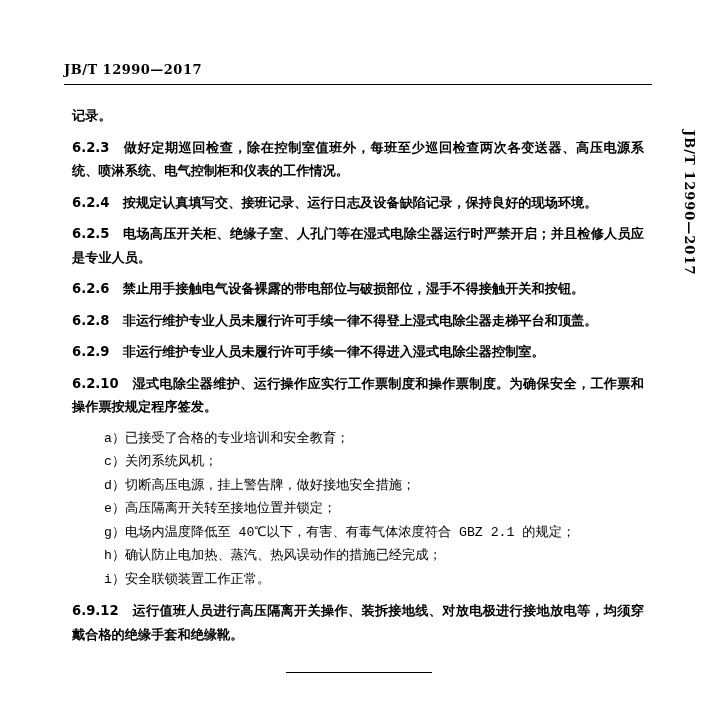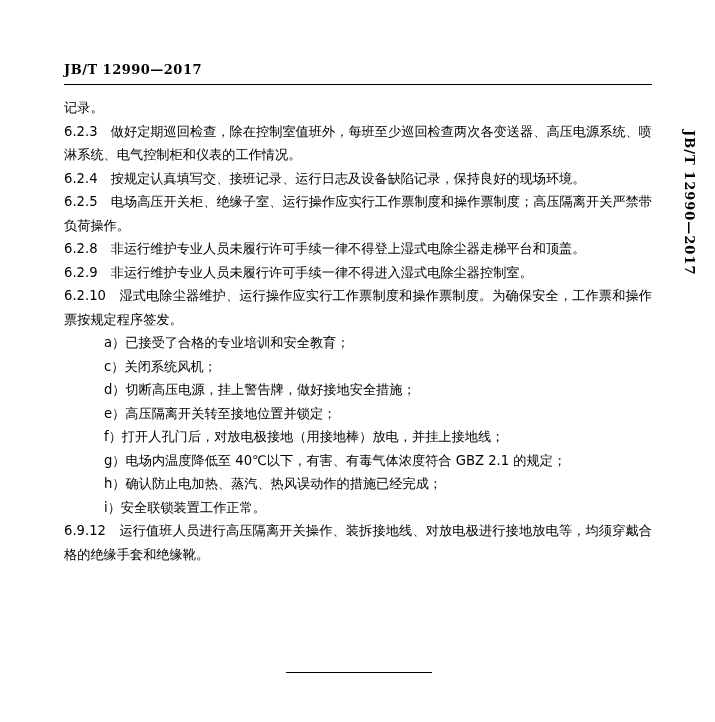--- a/index.html
+++ b/index.html
@@ -53,36 +53,38 @@
   .content {
     position: absolute;
     left: 64px;
     top: 96px;
     width: 588px;
     font-size: 13.2px;
     line-height: 23.5px;
     text-align: justify;
   }
   .para {
-    margin: 0;
+    margin: 8px;
     padding: 0;
     text-indent: 0;
+    font-weight: bold;
   }
   .para.first {
     text-indent: 0;
   }
   .sub-list {
     margin: 0;
     padding: 0;
     list-style: none;
   }
   .sub-item {
     margin: 0;
     padding-left: 40px;
     line-height: 23.5px;
+    font-family: Liberation Mono, monospace;
   }
   .footer-rule {
     position: absolute;
     left: 286px;
     top: 672px;
     width: 146px;
     height: 1px;
     background: #000;
   }
 </style>
@@ -94,31 +96,31 @@
   <div class="header-title">JB/T 12990—2017</div>
   <div class="header-rule"></div>
 
   <div class="side-title">JB/T 12990—2017</div>
 
   <div class="content">
 
     <p class="para first">记录。</p>
     <p class="para">6.2.3　做好定期巡回检查，除在控制室值班外，每班至少巡回检查两次各变送器、高压电源系统、喷淋系统、电气控制柜和仪表的工作情况。</p>
     <p class="para">6.2.4　按规定认真填写交、接班记录、运行日志及设备缺陷记录，保持良好的现场环境。</p>
-    <p class="para">6.2.5　电场高压开关柜、绝缘子室、运行操作应实行工作票制度和操作票制度；高压隔离开关严禁带负荷操作。</p>
+    <p class="para">6.2.5　电场高压开关柜、绝缘子室、人孔门等在湿式电除尘器运行时严禁开启；并且检修人员应是专业人员。</p>
+    <p class="para">6.2.6　禁止用手接触电气设备裸露的带电部位与破损部位，湿手不得接触开关和按钮。</p>
     <p class="para">6.2.8　非运行维护专业人员未履行许可手续一律不得登上湿式电除尘器走梯平台和顶盖。</p>
     <p class="para">6.2.9　非运行维护专业人员未履行许可手续一律不得进入湿式电除尘器控制室。</p>
     <p class="para">6.2.10　湿式电除尘器维护、运行操作应实行工作票制度和操作票制度。为确保安全，工作票和操作票按规定程序签发。</p>
 
     <ul class="sub-list">
       <li class="sub-item">a）已接受了合格的专业培训和安全教育；</li>
       <li class="sub-item">c）关闭系统风机；</li>
       <li class="sub-item">d）切断高压电源，挂上警告牌，做好接地安全措施；</li>
       <li class="sub-item">e）高压隔离开关转至接地位置并锁定；</li>
-      <li class="sub-item">f）打开人孔门后，对放电极接地（用接地棒）放电，并挂上接地线；</li>
       <li class="sub-item">g）电场内温度降低至 40℃以下，有害、有毒气体浓度符合 GBZ 2.1 的规定；</li>
       <li class="sub-item">h）确认防止电加热、蒸汽、热风误动作的措施已经完成；</li>
       <li class="sub-item">i）安全联锁装置工作正常。</li>
     </ul>
 
     <p class="para">6.9.12　运行值班人员进行高压隔离开关操作、装拆接地线、对放电极进行接地放电等，均须穿戴合格的绝缘手套和绝缘靴。</p>
 
   </div>
 
   <div class="footer-rule"></div>

